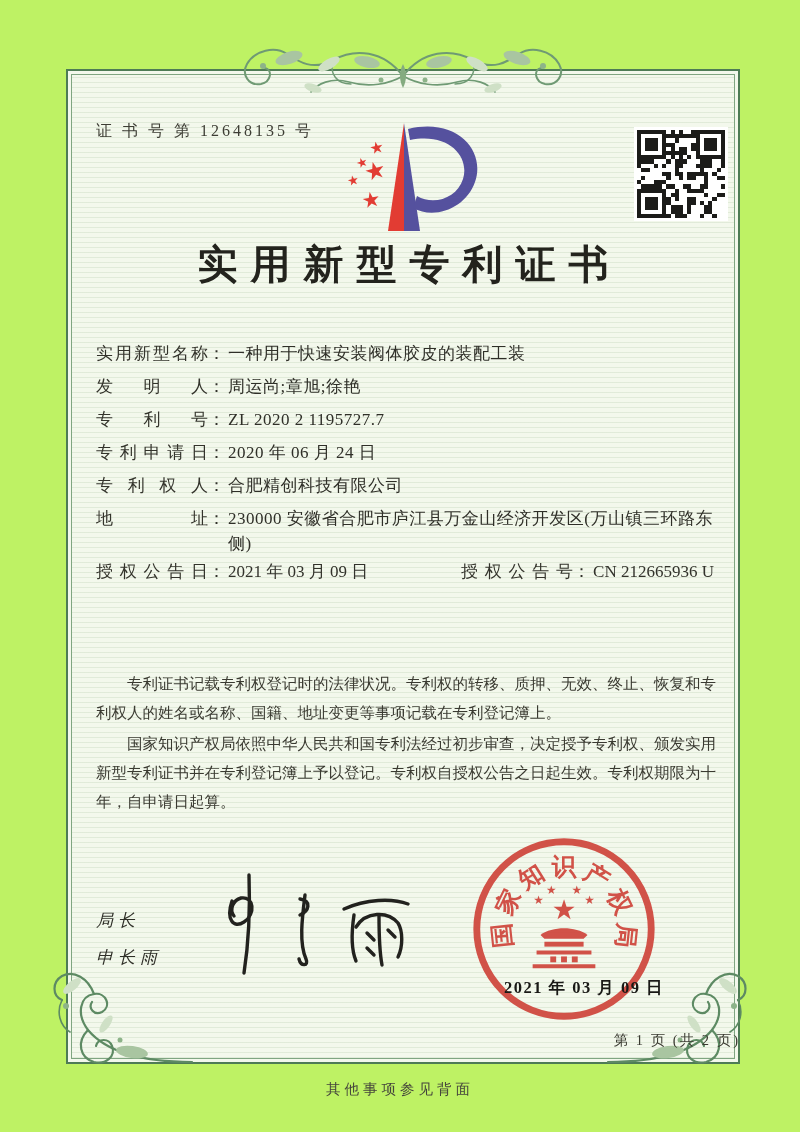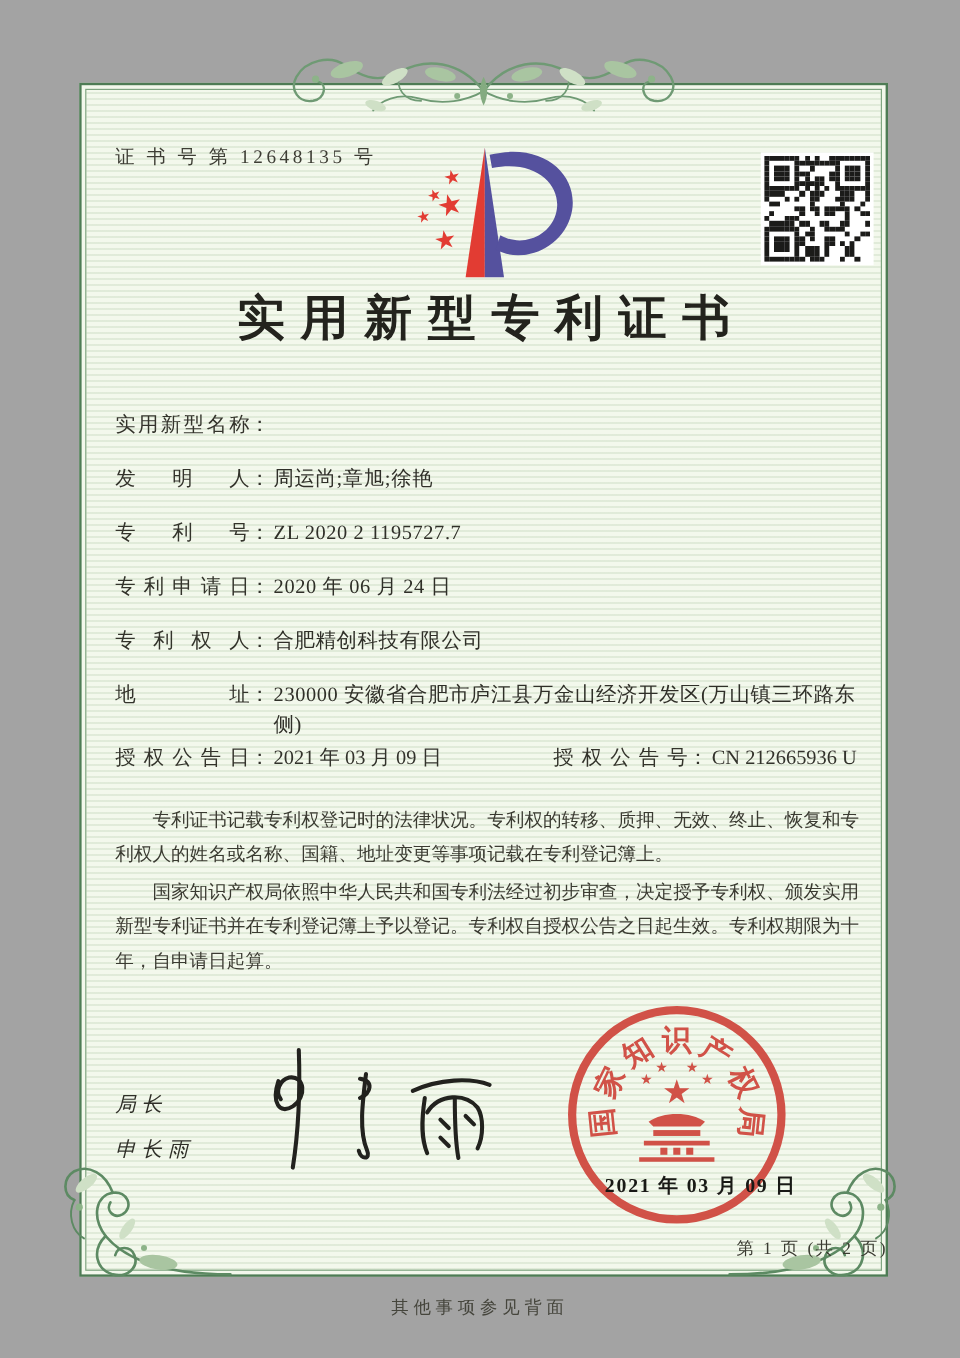--- a/index.html
+++ b/index.html
@@ -1,18 +1,18 @@
 <!DOCTYPE html>
 <html><head>
 <meta charset="utf-8">
 <style>
   * { margin:0; padding:0; box-sizing:border-box; }
   html,body { width:800px; height:1132px; background:#ffffff; overflow:hidden;
     font-family:"Liberation Serif","DejaVu Serif",serif; color:#32322b; }
-  .page { position:relative; width:800px; height:1132px; background:#a3a3a3; }
+  .page { position:relative; width:800px; height:1132px; background:#bef264; }
 
   
   .frame-outer { position:absolute; left:66px; top:69px; width:674px; height:995px;
     border:2.5px solid #4e7c55; background:#f3f8ec; }
   .frame-inner { position:absolute; inset:3px; border:1px solid #7fa581;
     background:
       repeating-linear-gradient(0deg, rgba(140,175,130,0.18) 0 1px, rgba(255,255,255,0) 1px 5px);
   }
   .content { position:absolute; left:66px; top:69px; width:674px; height:995px; }
 
@@ -20,21 +20,21 @@
   .cert-no { position:absolute; left:30px; top:52px; font-size:16px; letter-spacing:3px; color:#3d3d34; }
   .logo { position:absolute; left:263px; top:44px; width:150px; height:122px; }
   .qr { position:absolute; left:568px; top:58px; width:94px; height:94px; background:#ffffff;
     padding:3px; display:grid; grid-template-columns:repeat(21,1fr); grid-template-rows:repeat(21,1fr); }
   .qr div.on { background:#1b1b19; }
   .title { position:absolute; top:168px; width:100%; text-align:center;
     font-size:40px; font-weight:700; letter-spacing:13px; padding-left:13px; color:#23231d; }
 
   
   .fields { position:absolute; left:30px; right:26px; top:272px; font-size:17px; }
-  .frow { display:flex; line-height:25px; margin-bottom:20px; }
+  .frow { display:flex; line-height:25px; margin-bottom:8px; }
   .flabel { flex:none; width:112px; text-align:justify; text-align-last:justify; color:#33332b; }
   .fcolon { flex:none; width:20px; }
   .fvalue { flex:1; letter-spacing:0.5px; color:#2f2f28; }
   .frow.address { margin-bottom:3px; }
   .grant { display:flex; line-height:25px; }
   .grant .pair1 { display:flex; flex:none; width:330px; }
   .grant .pair2 { display:flex; flex:1;justify-content:flex-end; }
 
   
   .paras { position:absolute; left:30px; right:24px; top:600px; font-size:15.5px;
@@ -575,20 +575,21 @@
         <div></div>
         <div></div>
       </div>
 
     <div class="title">实用新型专利证书</div>
 
     <div class="fields">
       <div class="frow">
         <span class="flabel">实用新型名称</span>
           <span class="fcolon">：</span>
+          <span class="fvalue">一种用于快速安装阀体胶皮的装配工装</span>
       </div>
       <div class="frow">
         <span class="flabel">发明人</span>
           <span class="fcolon">：</span>
           <span class="fvalue">周运尚;章旭;徐艳</span>
       </div>
       <div class="frow">
         <span class="flabel">专利号</span>
           <span class="fcolon">：</span>
           <span class="fvalue">ZL 2020 2 1195727.7</span>

